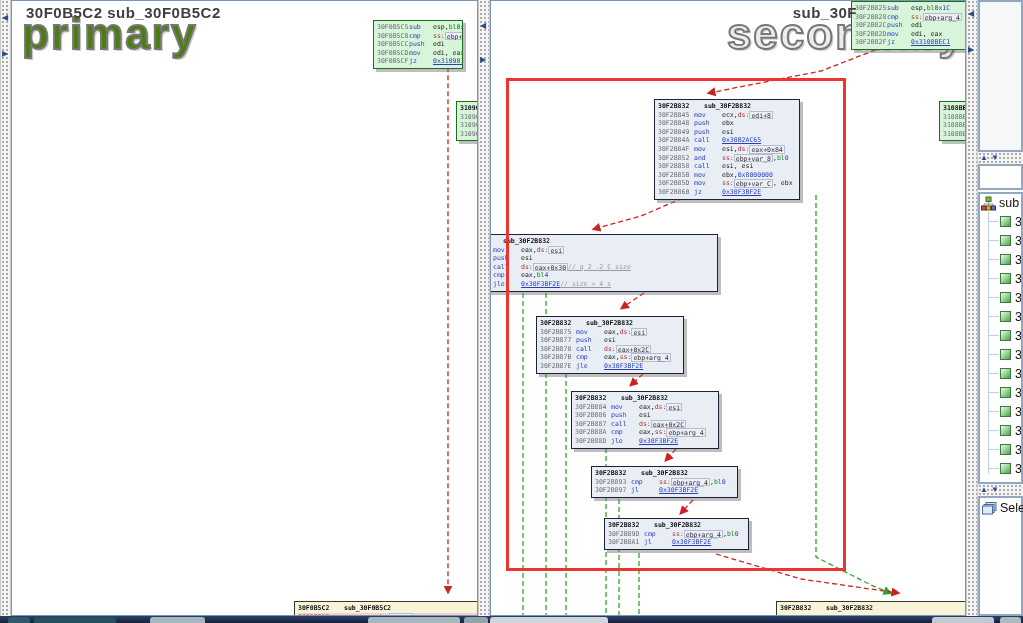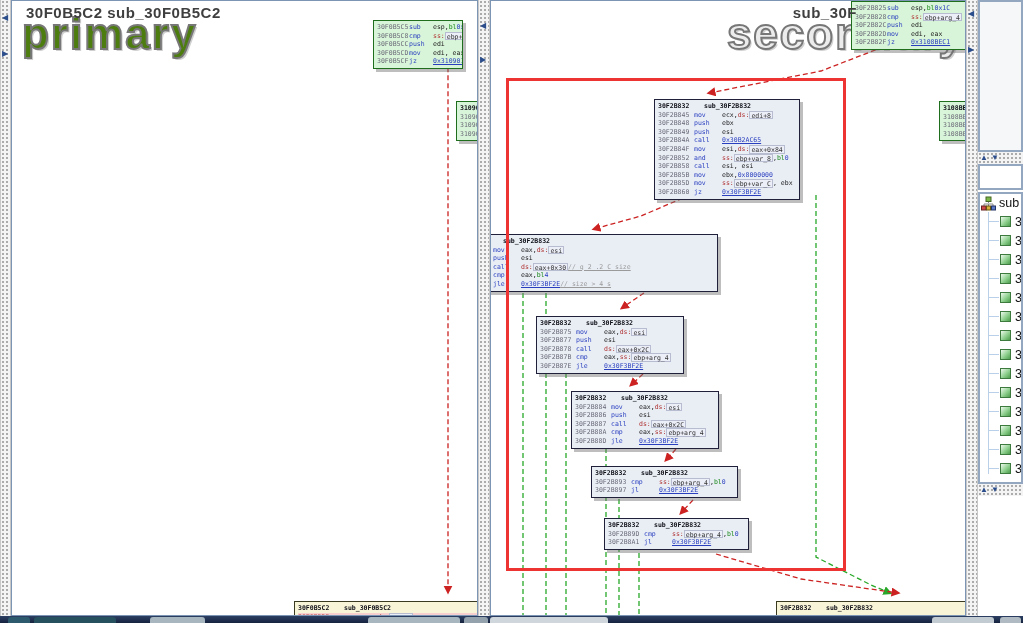--- a/index.html
+++ b/index.html
@@ -533,20 +533,30 @@
             <span class="tlabel">3</span>
           </div>
         </div>
     </div>
 
     <div class="hsplit" style="top:484px;">
       <span class="harr" style="left:2px;">▲</span>
       <span class="harr" style="left:13px;">▼</span>
     </div>
 
+    <div class="sb-panel sb-sel">
+      <div class="selrow">
+        <svg width="15" height="13" viewBox="0 0 15 13">
+          <rect x="4" y="0.5" width="10" height="8" fill="#cfe0f0" stroke="#4a6a9a"></rect>
+          <rect x="2" y="2.5" width="10" height="8" fill="#cfe0f0" stroke="#4a6a9a"></rect>
+          <rect x="0.5" y="4" width="10" height="8" fill="#dcebf8" stroke="#4a6a9a"></rect>
+        </svg>
+        <span>Sele</span>
+      </div>
+    </div>
   </div>
 
   <div class="taskbar">
     <div class="tbtn" style="left:8px;width:22px;background:#2e5a6e;"></div>
     <div class="tbtn" style="left:34px;width:82px;background:#27505f;"></div>
     <div class="tbtn" style="left:150px;width:55px;background:#a8b6c0;"></div>
     <div class="tbtn" style="left:368px;width:92px;background:#a8b6c0;"></div>
     <div class="tbtn" style="left:464px;width:24px;background:#93a2ac;"></div>
     <div class="tbtn" style="left:490px;width:118px;background:#cfd7dd;"></div>
     <div class="tbtn" style="left:932px;width:62px;background:#c2cad2;"></div>

